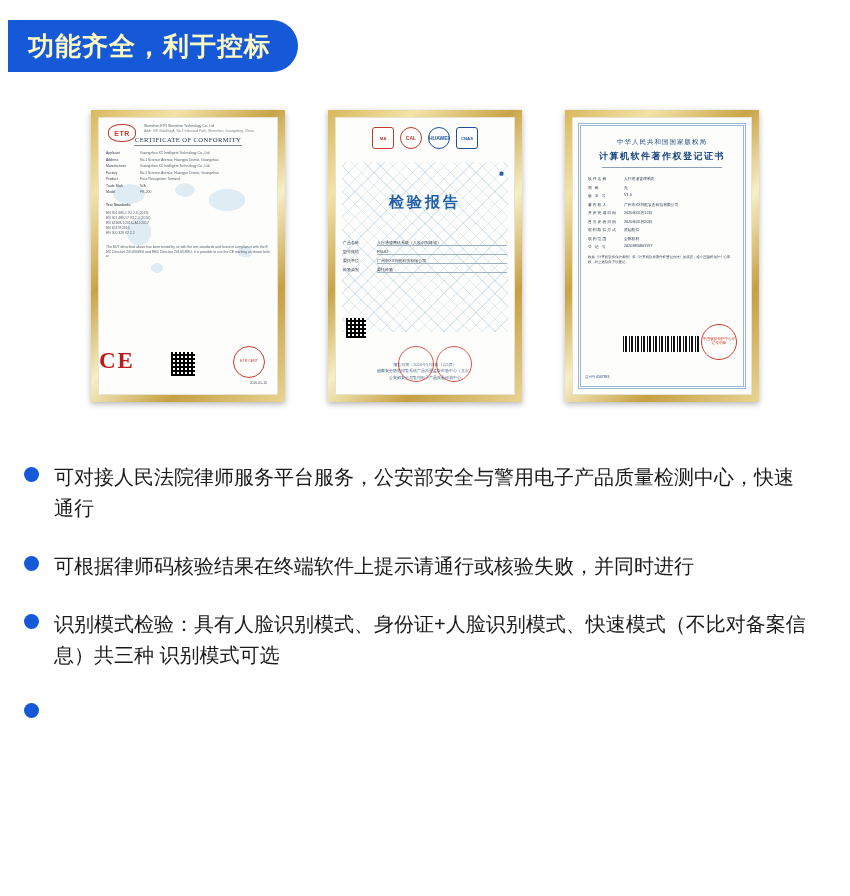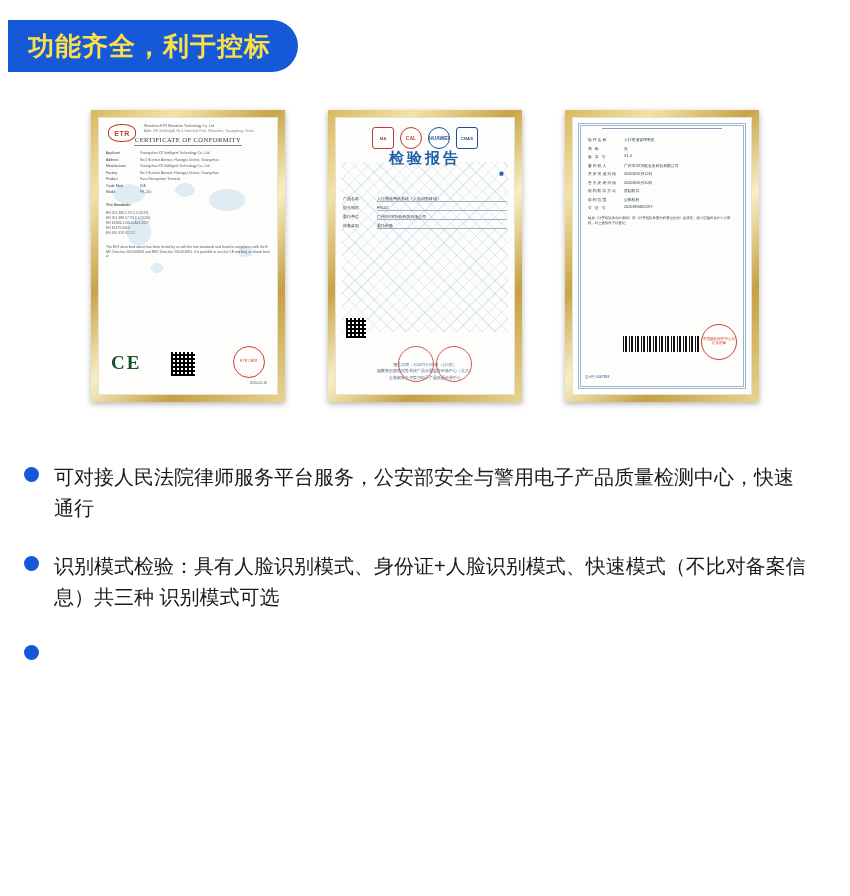--- a/index.html
+++ b/index.html
@@ -24,21 +24,21 @@
     width: 290px;
     height: 52px;
     background: #1659d8;
     border-radius: 0 26px 26px 0;
     display: flex;
     align-items: center;
     box-sizing: border-box;
     padding-left: 20px;
   }
   .header-title {
-    color: #fde047;
+    color: #fef9c3;
     font-size: 26px;
     font-weight: bold;
     letter-spacing: 1px;
     white-space: nowrap;
   }
 
   
   .certs {
     position: absolute;
     left: 0;
@@ -124,24 +124,24 @@
     background: #2b3b4d;
     width: 108px;
     margin: 2px auto 5px auto;
     opacity: 0.6;
   }
   .kv-row { display: flex; gap: 4px; align-items: flex-start; margin-bottom: 1.5px; }
   .kv-k { width: 30px; flex: none; font-size: 3.4px; color: #3a4654; }
   .kv-v { flex: 1; }
   .ce-mark {
     position: absolute;
-    left: 12px; bottom: 20px;
-    font-size: 19px;
+    left: 0; bottom: 20px;
+    font-size: 23px;
     letter-spacing: 2px;
-    color: #14532d;
+    color: #b91c1c;
     font-family: "Liberation Serif", serif;
     font-weight: bold;
   }
   .qr {
     background:
       repeating-linear-gradient(0deg, #000 0 2px, #fff 2px 4px),
       repeating-linear-gradient(90deg, #000 0 2px, #fff 2px 4px);
     background-blend-mode: multiply;
   }
   .stamp-red {
@@ -178,20 +178,21 @@
       repeating-linear-gradient(45deg, rgba(109,160,205,0.20) 0 1px, transparent 1px 9px),
       repeating-linear-gradient(-45deg, rgba(109,160,205,0.20) 0 1px, transparent 1px 9px);
   }
   .c2-title {
     position: relative;
     text-align: center;
     font-size: 15px;
     font-weight: bold;
     color: #1f5fa8;
     letter-spacing: 3px;
+    margin-top: 44px;
     font-family: "Liberation Serif", serif;
   }
   .c2-sub { position: relative; margin-top: 28px; }
   .c2-row { display: flex; font-size: 4px; color: #2f3b48; margin-bottom: 3px; }
   .c2-row .k { width: 34px; flex: none; }
   .c2-row .v { flex: 1; border-bottom: 0.5px solid #9fb0c0; }
   .c2-foot {
     position: absolute;
     left: 10px; right: 10px; bottom: 13px;
     text-align: center;
@@ -369,20 +370,24 @@
       <div class="stamp-red" style="position:absolute;left:62px;bottom:12px;width:34px;height:34px;opacity:0.85;"></div>
       <div class="stamp-red" style="position:absolute;left:100px;bottom:12px;width:34px;height:34px;opacity:0.85;"></div>
     </div>
   </div>
 
   <div class="cert">
     <div class="cert-shadow"></div>
     <div class="cert-inner">
       <div class="c3-border"></div>
 
+      <div class="c3-head">
+        <div class="c3-l1">中华人民共和国国家版权局</div>
+        <div class="c3-l2">计算机软件著作权登记证书</div>
+      </div>
       <div class="c3-rule"></div>
 
       <div class="c3-row">
         <div class="k">软件名称</div>
         <div class="v">人行通道管理系统</div>
       </div>
       <div class="c3-row">
         <div class="k">简    称</div>
         <div class="v">无</div>
       </div>
@@ -425,18 +430,22 @@
 
 </div>
 
 <div class="bullets">
   <div class="bullet">
     <div class="dot"></div>
     <div class="btext">可对接人民法院律师服务平台服务，公安部安全与警用电子产品质量检测中心，快速通行</div>
   </div>
   <div class="bullet">
     <div class="dot"></div>
-    <div class="btext">识别模式检验：具有人脸识别模式、身份证+人脸识别模式、快速模式（不比对备案信息）共三种    识别模式可选</div>
+    <div class="btext">可根据律师码核验结果在终端软件上提示请通行或核验失败，并同时进行</div>
   </div>
   <div class="bullet">
     <div class="dot"></div>
+    <div class="btext">识别模式检验：具有人脸识别模式、身份证+人脸识别模式、快速模式（不比对备案信息）共三种    识别模式可选</div>
+  </div>
+  <div class="bullet">
+    <div class="dot"></div>
   </div>
 </div>
 
 </body></html>

